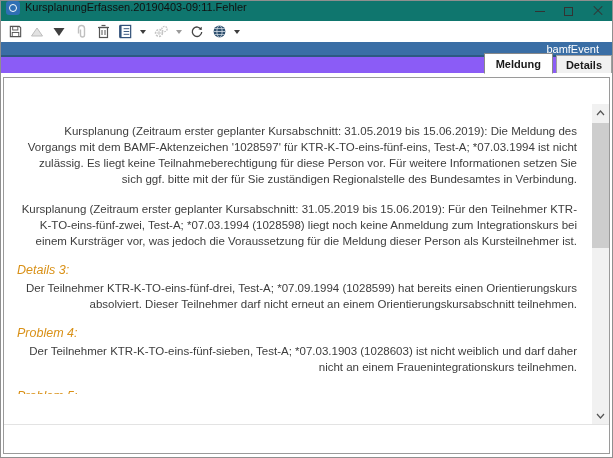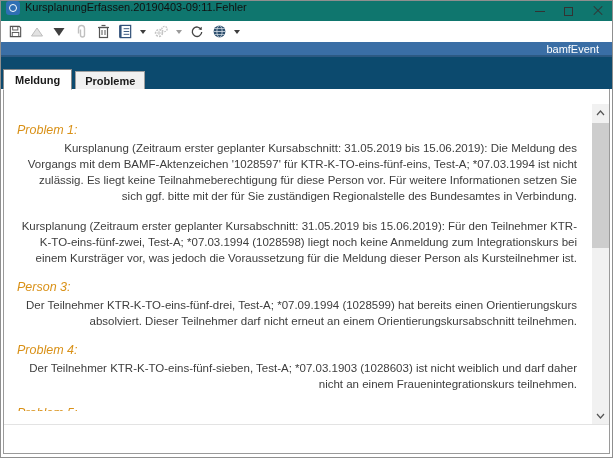--- a/index.html
+++ b/index.html
@@ -23,21 +23,21 @@
   .close-glyph:before { transform:rotate(45deg); }
   .close-glyph:after { transform:rotate(-45deg); }
   
   .toolbar { height:21px; display:flex; align-items:center; padding-left:3px; background:#fff; }
   .tbtn { width:22px; height:19px; display:flex; align-items:center; justify-content:center; }
   .tbtn svg { display:block; }
   .caret { width:0; height:0; border-left:3.5px solid transparent; border-right:3.5px solid transparent; border-top:4px solid #3d3d3d; margin:0 4px; }
   
   .bluebar { height:15px; background:var(--blue,#3a6ea5); border-bottom:2px solid #2d5982; color:#fff; font-size:11px; display:flex; align-items:center; justify-content:flex-end; padding-right:13px; }
   
-  .tabs { height:32px; display:flex; align-items:flex-end; padding-left:2px; position:relative; z-index:2; background:#0c4a6e; }
+  .tabs { height:16px; display:flex; align-items:flex-end; padding-left:2px; position:relative; z-index:2; background:#8b5cf6;justify-content:flex-end; }
   .tab { font-size:11px; font-weight:bold; color:#1a1a1a; display:flex; align-items:center; }
   .tab.active { background:#fff; border:1px solid #898989; border-bottom:1px solid #fff; height:21px; padding:0 11px; position:relative; top:1px; }
   .tab.inactive { background:#f1f1f1; border:1px solid #9f9f9f; border-bottom:none; height:18px; padding:0 9px; margin-left:3px; }
   
   .tabpage { position:absolute; top:76px; left:2px; right:2px; bottom:3px; border:1px solid #9a9a9a; background:#fff; }
   .banner { height:26px; background:var(--accent,#d98c00); color:#fff; font-size:15px; display:flex; align-items:center; padding-left:9px; }
   .content { position:absolute; top:26px; left:0; right:0; height:320px; background:#fff; overflow:hidden; }
   .textcol { padding:19px 32px 0 13px; }
   .problem { margin-bottom:14px; }
   .phead { color:var(--heading,#d99118); font-style:italic; font-size:12.5px; margin-bottom:3px; }
@@ -144,37 +144,36 @@
 
   <div class="bluebar">
     <span>bamfEvent</span>
   </div>
 
   <div class="tabs">
     <div class="tab active">
         <span>Meldung</span>
       </div>
     <div class="tab inactive">
-        <span>Probleme</span>
+        <span>Details</span>
       </div>
   </div>
 
   <div class="tabpage">
 
     <div class="content">
       <div class="textcol">
         <div class="problem">
-          <div class="phead">Problem 1:</div>
           <div class="pbody">Kursplanung (Zeitraum erster geplanter Kursabschnitt: 31.05.2019 bis 15.06.2019): Die Meldung des Vorgangs mit dem BAMF-Aktenzeichen '1028597' für KTR-K-TO-eins-fünf-eins, Test-A; *07.03.1994 ist nicht zulässig. Es liegt keine Teilnahmeberechtigung für diese Person vor. Für weitere Informationen setzen Sie sich ggf. bitte mit der für Sie zuständigen Regionalstelle des Bundesamtes in Verbindung.</div>
         </div>
         <div class="problem">
           <div class="pbody">Kursplanung (Zeitraum erster geplanter Kursabschnitt: 31.05.2019 bis 15.06.2019): Für den Teilnehmer KTR-K-TO-eins-fünf-zwei, Test-A; *07.03.1994 (1028598) liegt noch keine Anmeldung zum Integrationskurs bei einem Kursträger vor, was jedoch die Voraussetzung für die Meldung dieser Person als Kursteilnehmer ist.</div>
         </div>
         <div class="problem">
-          <div class="phead">Person 3:</div>
+          <div class="phead">Details 3:</div>
           <div class="pbody">Der Teilnehmer KTR-K-TO-eins-fünf-drei, Test-A; *07.09.1994 (1028599) hat bereits einen Orientierungskurs absolviert. Dieser Teilnehmer darf nicht erneut an einem Orientierungskursabschnitt teilnehmen.</div>
         </div>
         <div class="problem">
           <div class="phead">Problem 4:</div>
           <div class="pbody">Der Teilnehmer KTR-K-TO-eins-fünf-sieben, Test-A; *07.03.1903 (1028603) ist nicht weiblich und darf daher nicht an einem Frauenintegrationskurs teilnehmen.</div>
         </div>
         <div class="clip5">
           <div class="phead">Problem 5:</div>
         </div>
       </div>

